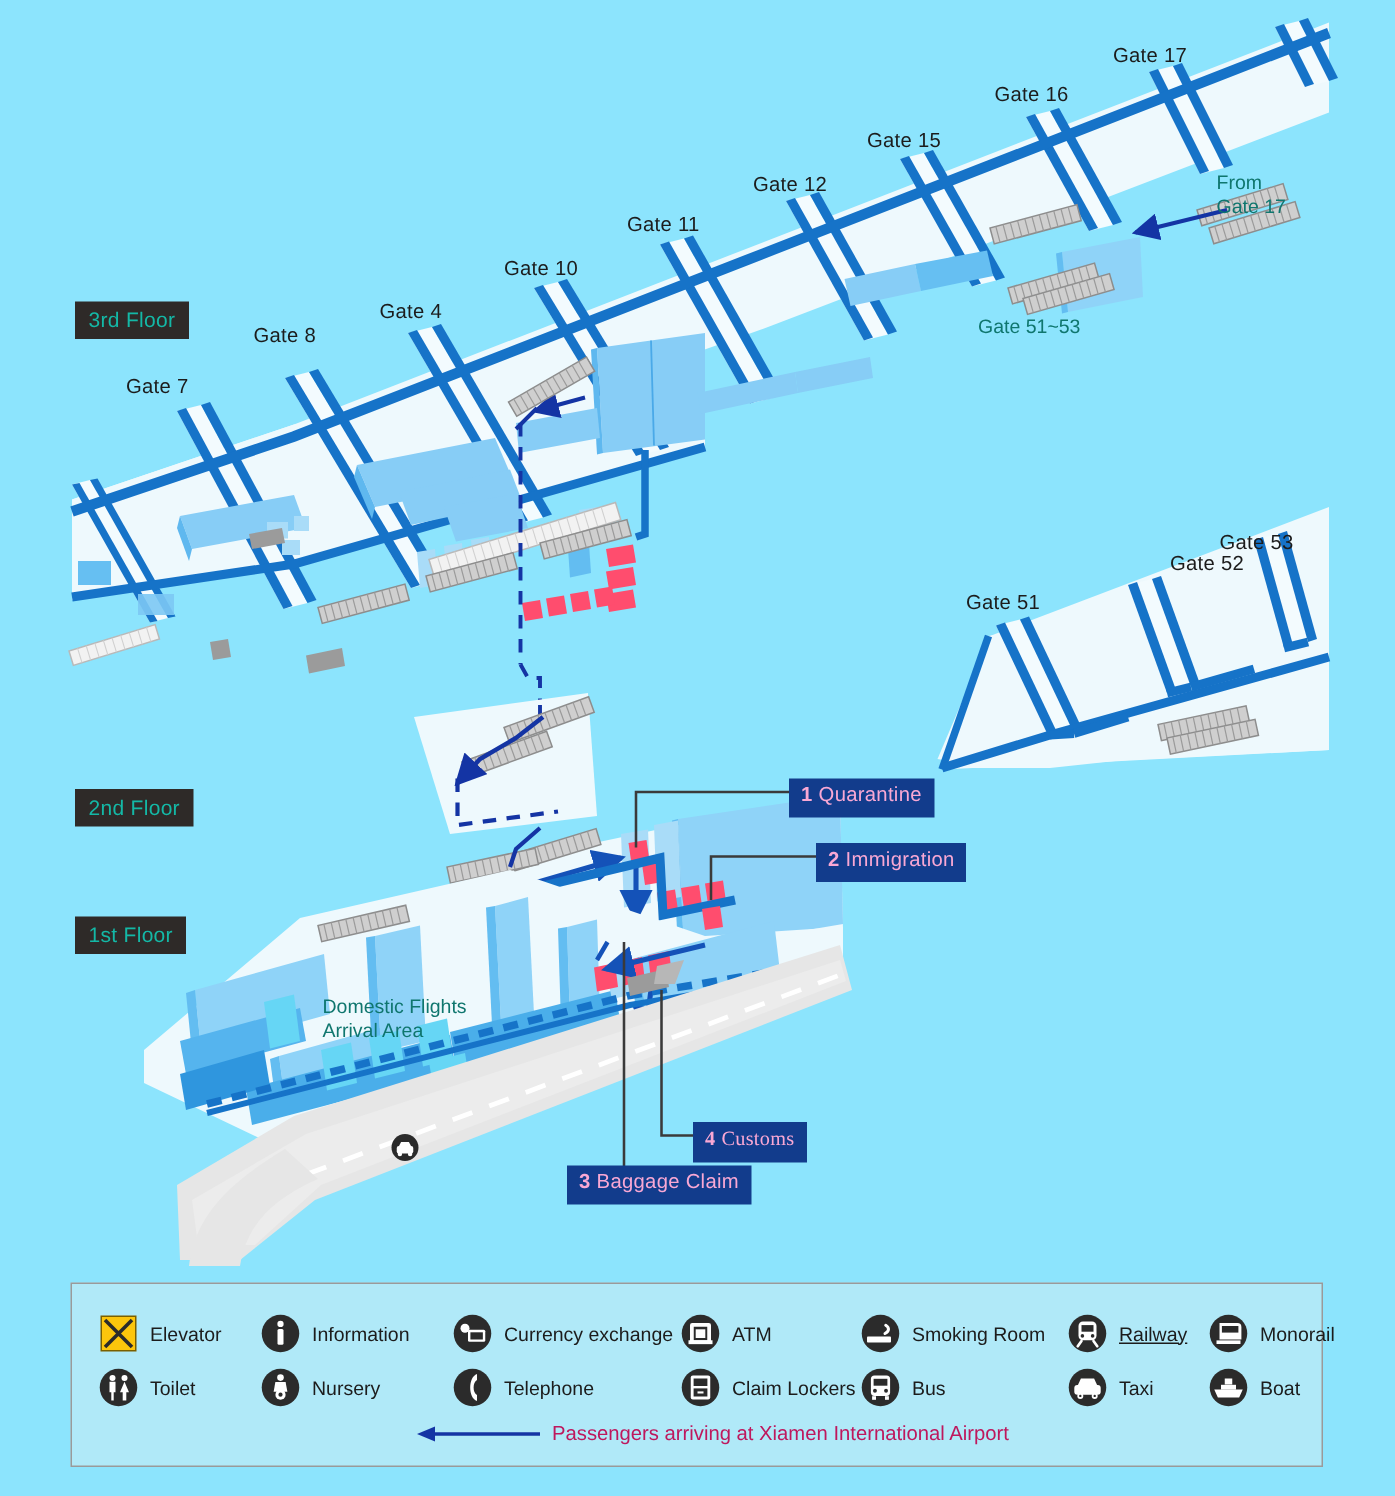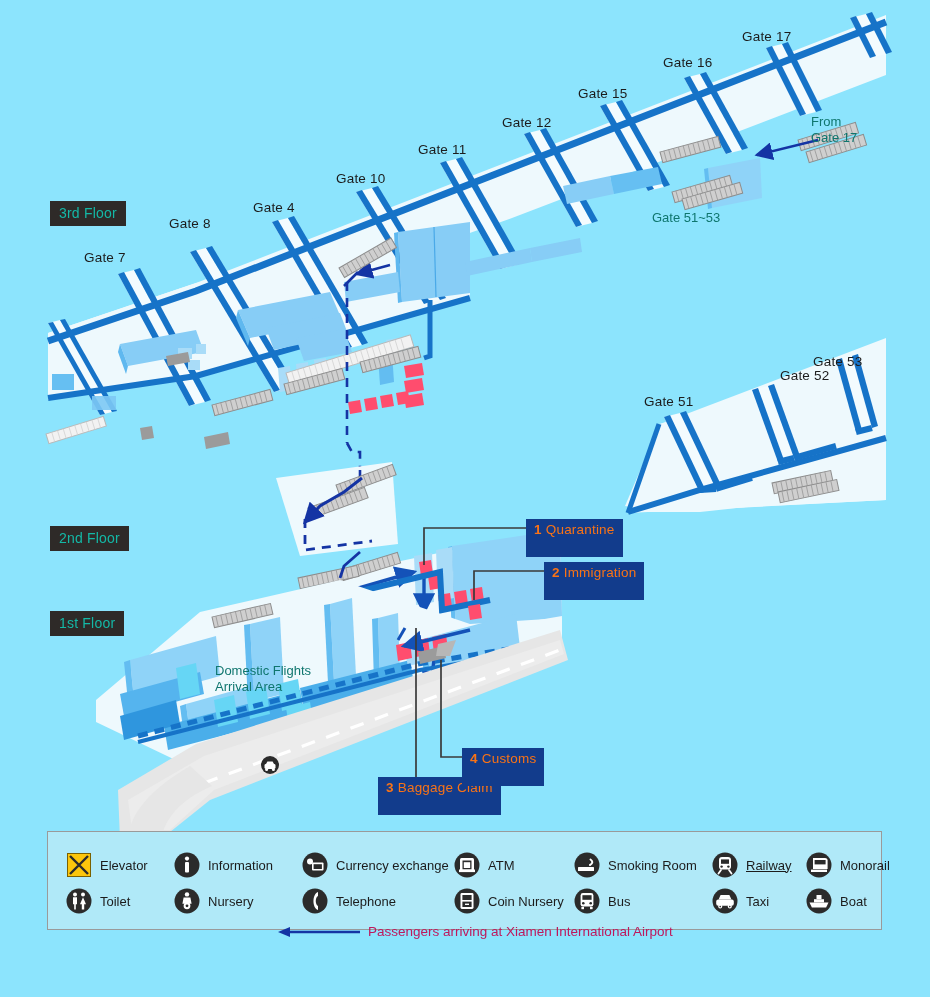--- a/index.html
+++ b/index.html
@@ -35,33 +35,33 @@
     background:#2e2a28;
     color:#14b8a6;
     font-size:14px;
     padding:4px 9px 5px 9px;
     white-space:nowrap;
     letter-spacing:.2px;
   }
   .num-badge{
     position:absolute;
     background:#123c8c;
-    color:#f97316;
+    color:#f9a8d4;
     font-size:13.5px;
-    padding:3px 8px 20px 8px;
+    padding:3px 8px 8px 8px;
     white-space:nowrap;
     letter-spacing:.2px;
   }
   .num-badge .n{font-weight:bold;margin-right:4px;}
 
   
   #legend{
     position:absolute;
-    left:47px;top:831px;
-    width:835px;height:99px;
+    left:47px;top:855px;
+    width:835px;height:123px;
     background:#b0e9f8;
     border:1px solid #9a9a9a;
     box-sizing:border-box;
   }
   .legend-row{
     position:absolute;
     left:0;width:100%;
     display:flex;
   }
   .legend-row.r1{top:20px;}
@@ -489,21 +489,21 @@
 
   <div class="num-badge" style="left:526px;top:519px;">
     <span class="n">1</span><span>Quarantine</span>
   </div>
   <div class="num-badge" style="left:544px;top:562px;">
     <span class="n">2</span><span>Immigration</span>
   </div>
   <div class="num-badge" style="left:378px;top:777px;">
     <span class="n">3</span><span>Baggage Claim</span>
   </div>
-  <div class="num-badge" style="left:462px;top:748px;">
+  <div class="num-badge" style="left:462px;top:748px;font-family:Liberation Serif, serif;">
     <span class="n">4</span><span>Customs</span>
   </div>
 
   <div id="legend">
 
     <div class="legend-row r1">
       <div class="legend-item" style="position:absolute;left:18px;">
         <span class="ic">
           <svg viewBox="0 0 26 26">
               <rect x="1.5" y="1.5" width="23" height="23" fill="#fcc60c" stroke="#7a6000" stroke-width="1"></rect>
@@ -627,21 +627,21 @@
       <div class="legend-item" style="position:absolute;left:406px;">
         <span class="ic">
           <svg viewBox="0 0 26 26">
               <circle cx="13" cy="13" r="12.5" fill="#2b2b2b"></circle>
               <rect x="6.5" y="5" width="13" height="16" rx="1.4" fill="#fff"></rect>
               <rect x="8.4" y="7" width="9.2" height="5" fill="#2b2b2b"></rect>
               <rect x="8.4" y="13.6" width="9.2" height="5.4" fill="#2b2b2b"></rect>
               <rect x="11" y="15.6" width="4" height="1.4" fill="#fff"></rect>
             </svg>
         </span>
-        <span class="lbl">Coin Nursery</span>
+        <span class="lbl">Claim Lockers</span>
       </div>
 
       <div class="legend-item" style="position:absolute;left:526px;">
         <span class="ic">
           <svg viewBox="0 0 26 26">
               <circle cx="13" cy="13" r="12.5" fill="#2b2b2b"></circle>
               <rect x="6.6" y="5" width="12.8" height="13.6" rx="2.4" fill="#fff"></rect>
               <rect x="8.4" y="7.2" width="9.2" height="4.6" fill="#2b2b2b"></rect>
               <circle cx="9.3" cy="15.2" r="1.3" fill="#2b2b2b"></circle>
               <circle cx="16.7" cy="15.2" r="1.3" fill="#2b2b2b"></circle>

